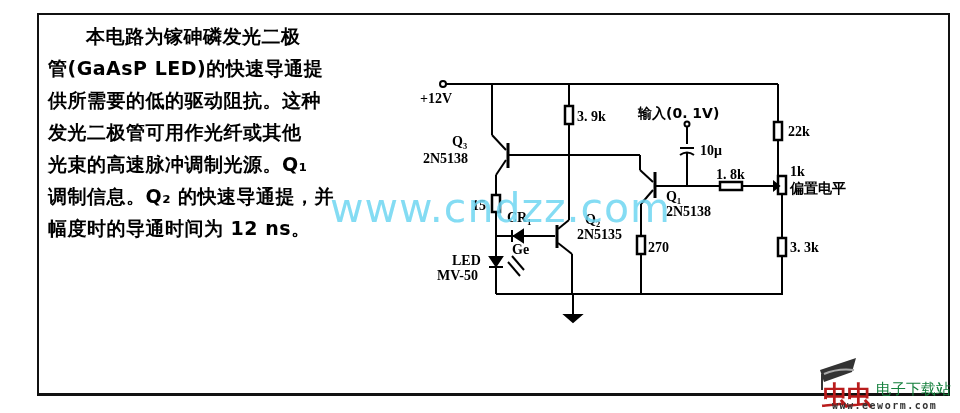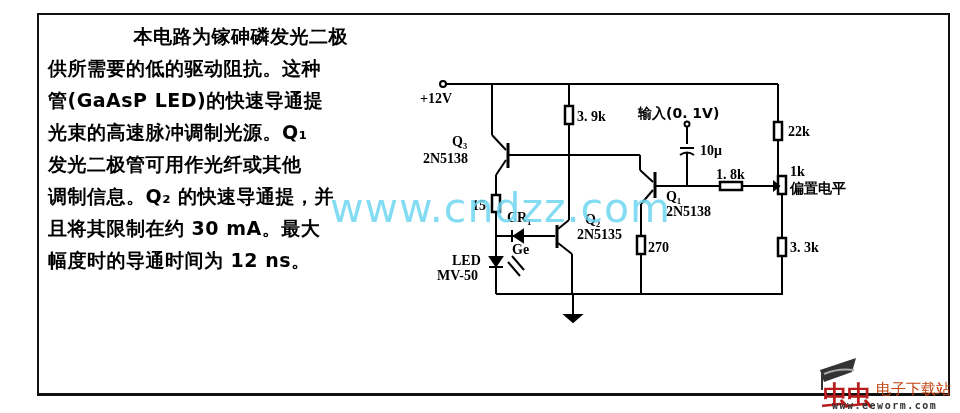--- a/index.html
+++ b/index.html
@@ -5,47 +5,46 @@
     html, body { margin: 0; padding: 0; background: #ffffff; }
     body { width: 960px; height: 413px; position: relative; overflow: hidden;
            font-family: "DejaVu Serif", "Liberation Serif", serif; color: #000; }
     .frame { position: absolute; left: 37px; top: 13px; width: 913px; height: 383px;
              border-top: 2px solid #111; border-left: 2px solid #111; border-right: 2px solid #111;
              border-bottom: 3px solid #111; box-sizing: border-box; }
     .desc { position: absolute; left: 48px; top: 20px; width: 300px;
             font-family: "DejaVu Sans", "Liberation Sans", sans-serif;
             font-weight: bold; font-size: 19px; line-height: 32px; letter-spacing: 0.5px; }
     .desc .line { display: block; white-space: nowrap; }
-    .desc .line.first { padding-left: 38px; text-align: right; }
+    .desc .line.first { padding-left: 38px; }
     svg.circuit { position: absolute; left: 0; top: 0; }
     .lbl { font-family: "Liberation Serif", "DejaVu Serif", serif; font-weight: bold; font-size: 14px; fill: #000; }
     .lblcn { font-family: "DejaVu Sans", "Liberation Sans", sans-serif; font-weight: bold; font-size: 14px; fill: #000; }
     .wm { position: absolute; left: 330px; top: 184px; font-family: "DejaVu Sans", "Liberation Sans", sans-serif;
           font-size: 41px; color: #6fd6f2; opacity: 0.85; letter-spacing: 1px; }
     .logo { position: absolute; left: 812px; top: 350px; width: 148px; height: 63px; }
     .logo .brand-red { position: absolute; left: 10px; top: 28px; font-family: "DejaVu Sans", sans-serif;
                        font-weight: bold; font-size: 26px; color: #b91c1c; letter-spacing: -2px; }
     .logo .brand-cn { position: absolute; left: 64px; top: 30px; font-family: "DejaVu Sans", sans-serif;
-                      font-size: 15px; color: #c2410c; }
+                      font-size: 15px; color: #15803d; }
     .logo .brand-url { position: absolute; left: 20px; top: 50px; font-family: "DejaVu Sans Mono", monospace;
                        font-size: 10px; color: #333; letter-spacing: 1.5px; font-weight: bold; }
   </style>
 </head>
 <body>
 
 <div class="frame"></div>
 
 <div class="desc">
   <span class="line first">本电路为镓砷磷发光二极</span>
+  <span class="line">管(GaAsP LED)的快速导通提</span>
   <span class="line">供所需要的低的驱动阻抗。这种</span>
-  <span class="line">管(GaAsP LED)的快速导通提</span>
+  <span class="line">发光二极管可用作光纤或其他</span>
   <span class="line">光束的高速脉冲调制光源。Q₁</span>
-  <span class="line">发光二极管可用作光纤或其他</span>
   <span class="line">调制信息。Q₂ 的快速导通提，并</span>
-  <span class="line">且将其限制在约 30 mA。最大</span>
   <span class="line">幅度时的导通时间为 12 ns。</span>
 </div>
 
 <svg class="circuit" width="960" height="413" viewBox="0 0 960 413">
   <g stroke="#000" stroke-width="2" fill="none">
 
     <circle cx="443" cy="84" r="3" fill="#fff"></circle>
     <line x1="446" y1="84" x2="778" y2="84"></line>
 
     <line x1="492" y1="84" x2="492" y2="135"></line>

